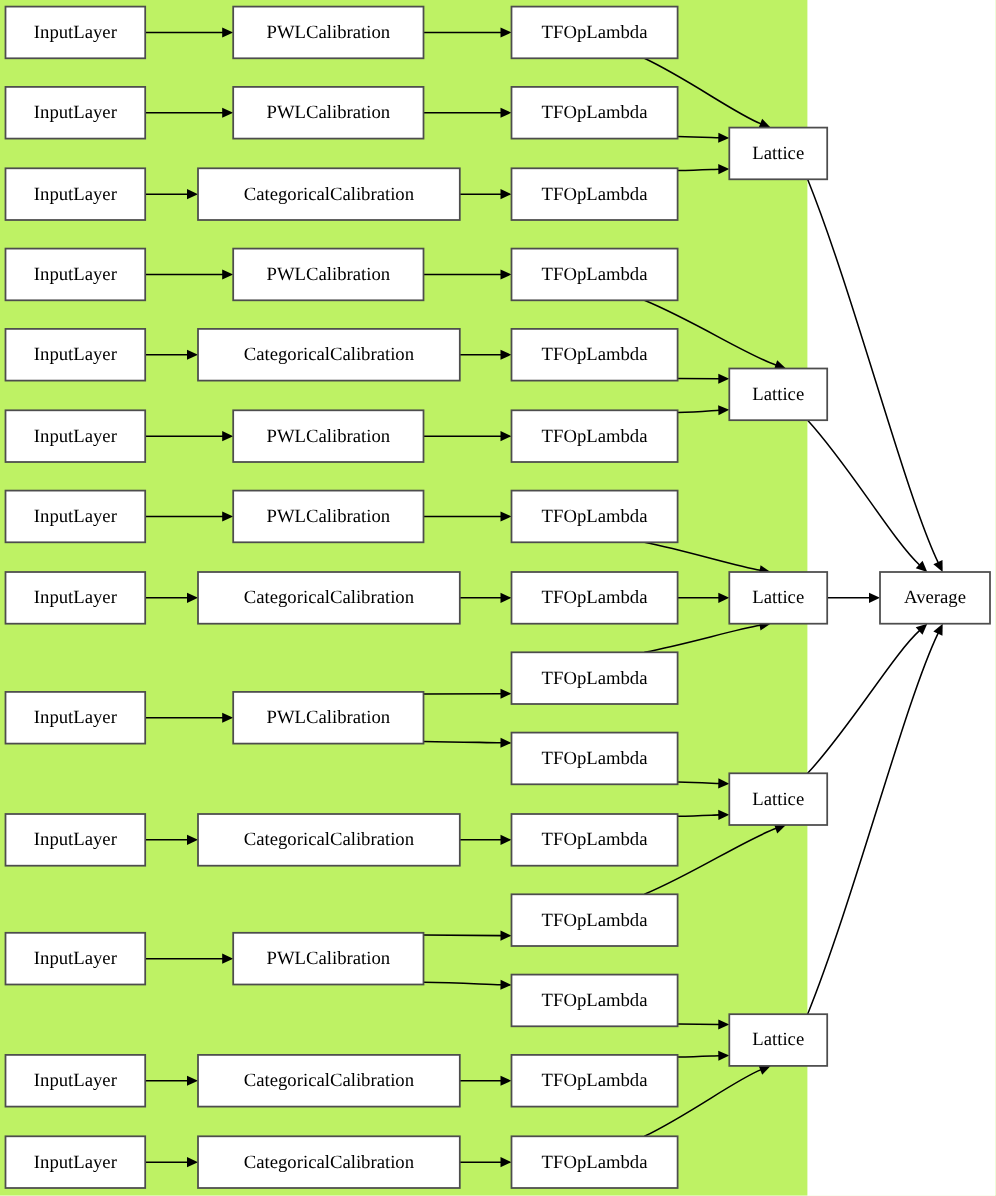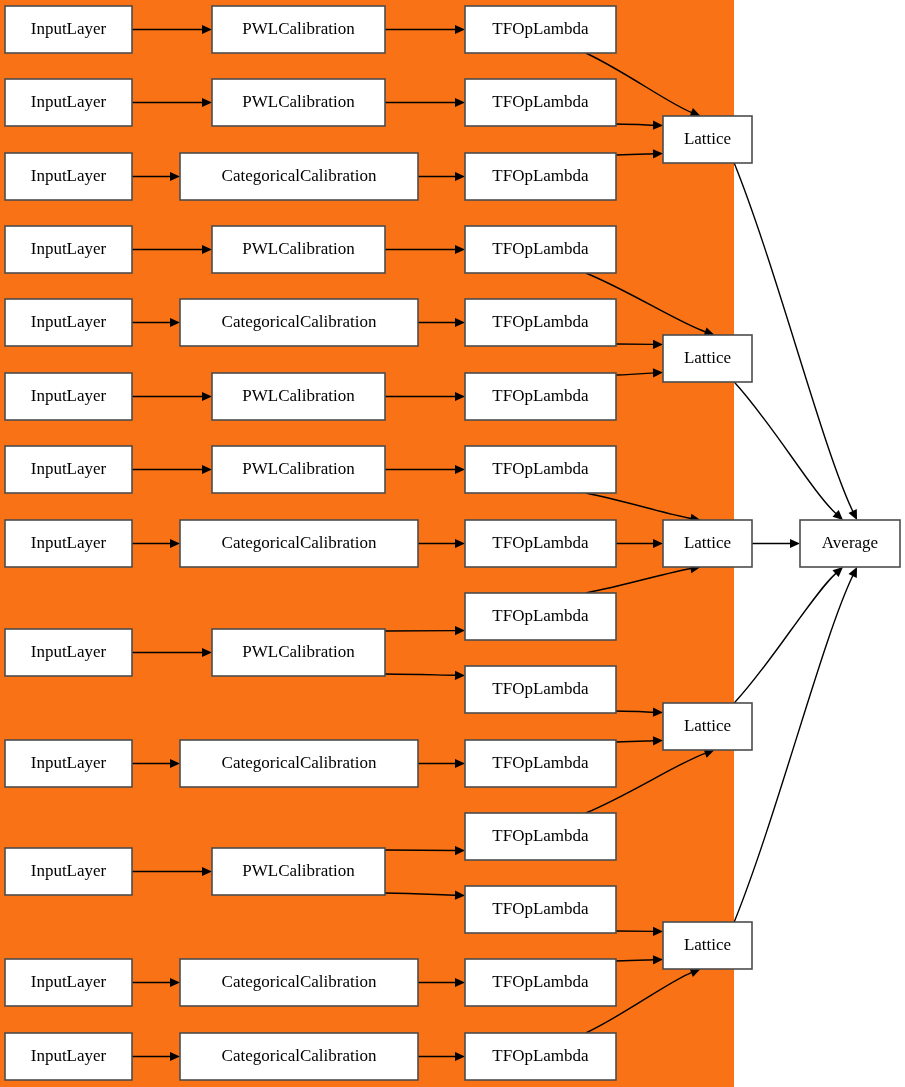--- a/index.html
+++ b/index.html
@@ -4,21 +4,21 @@
 <style>
   html, body {
     margin: 0;
     padding: 0;
     background: #ffffff;
   }
   #canvas {
     position: relative;
     width: 734px;
     height: 1087px;
-    background: #f97316;
+    background: #bef264;
     font-family: "Liberation Serif", "DejaVu Serif", serif;
   }
   svg.graph {
     position: absolute;
     top: 0;
     left: 0;
     width: 905px;
     height: 1087px;
     overflow: visible;
   }

